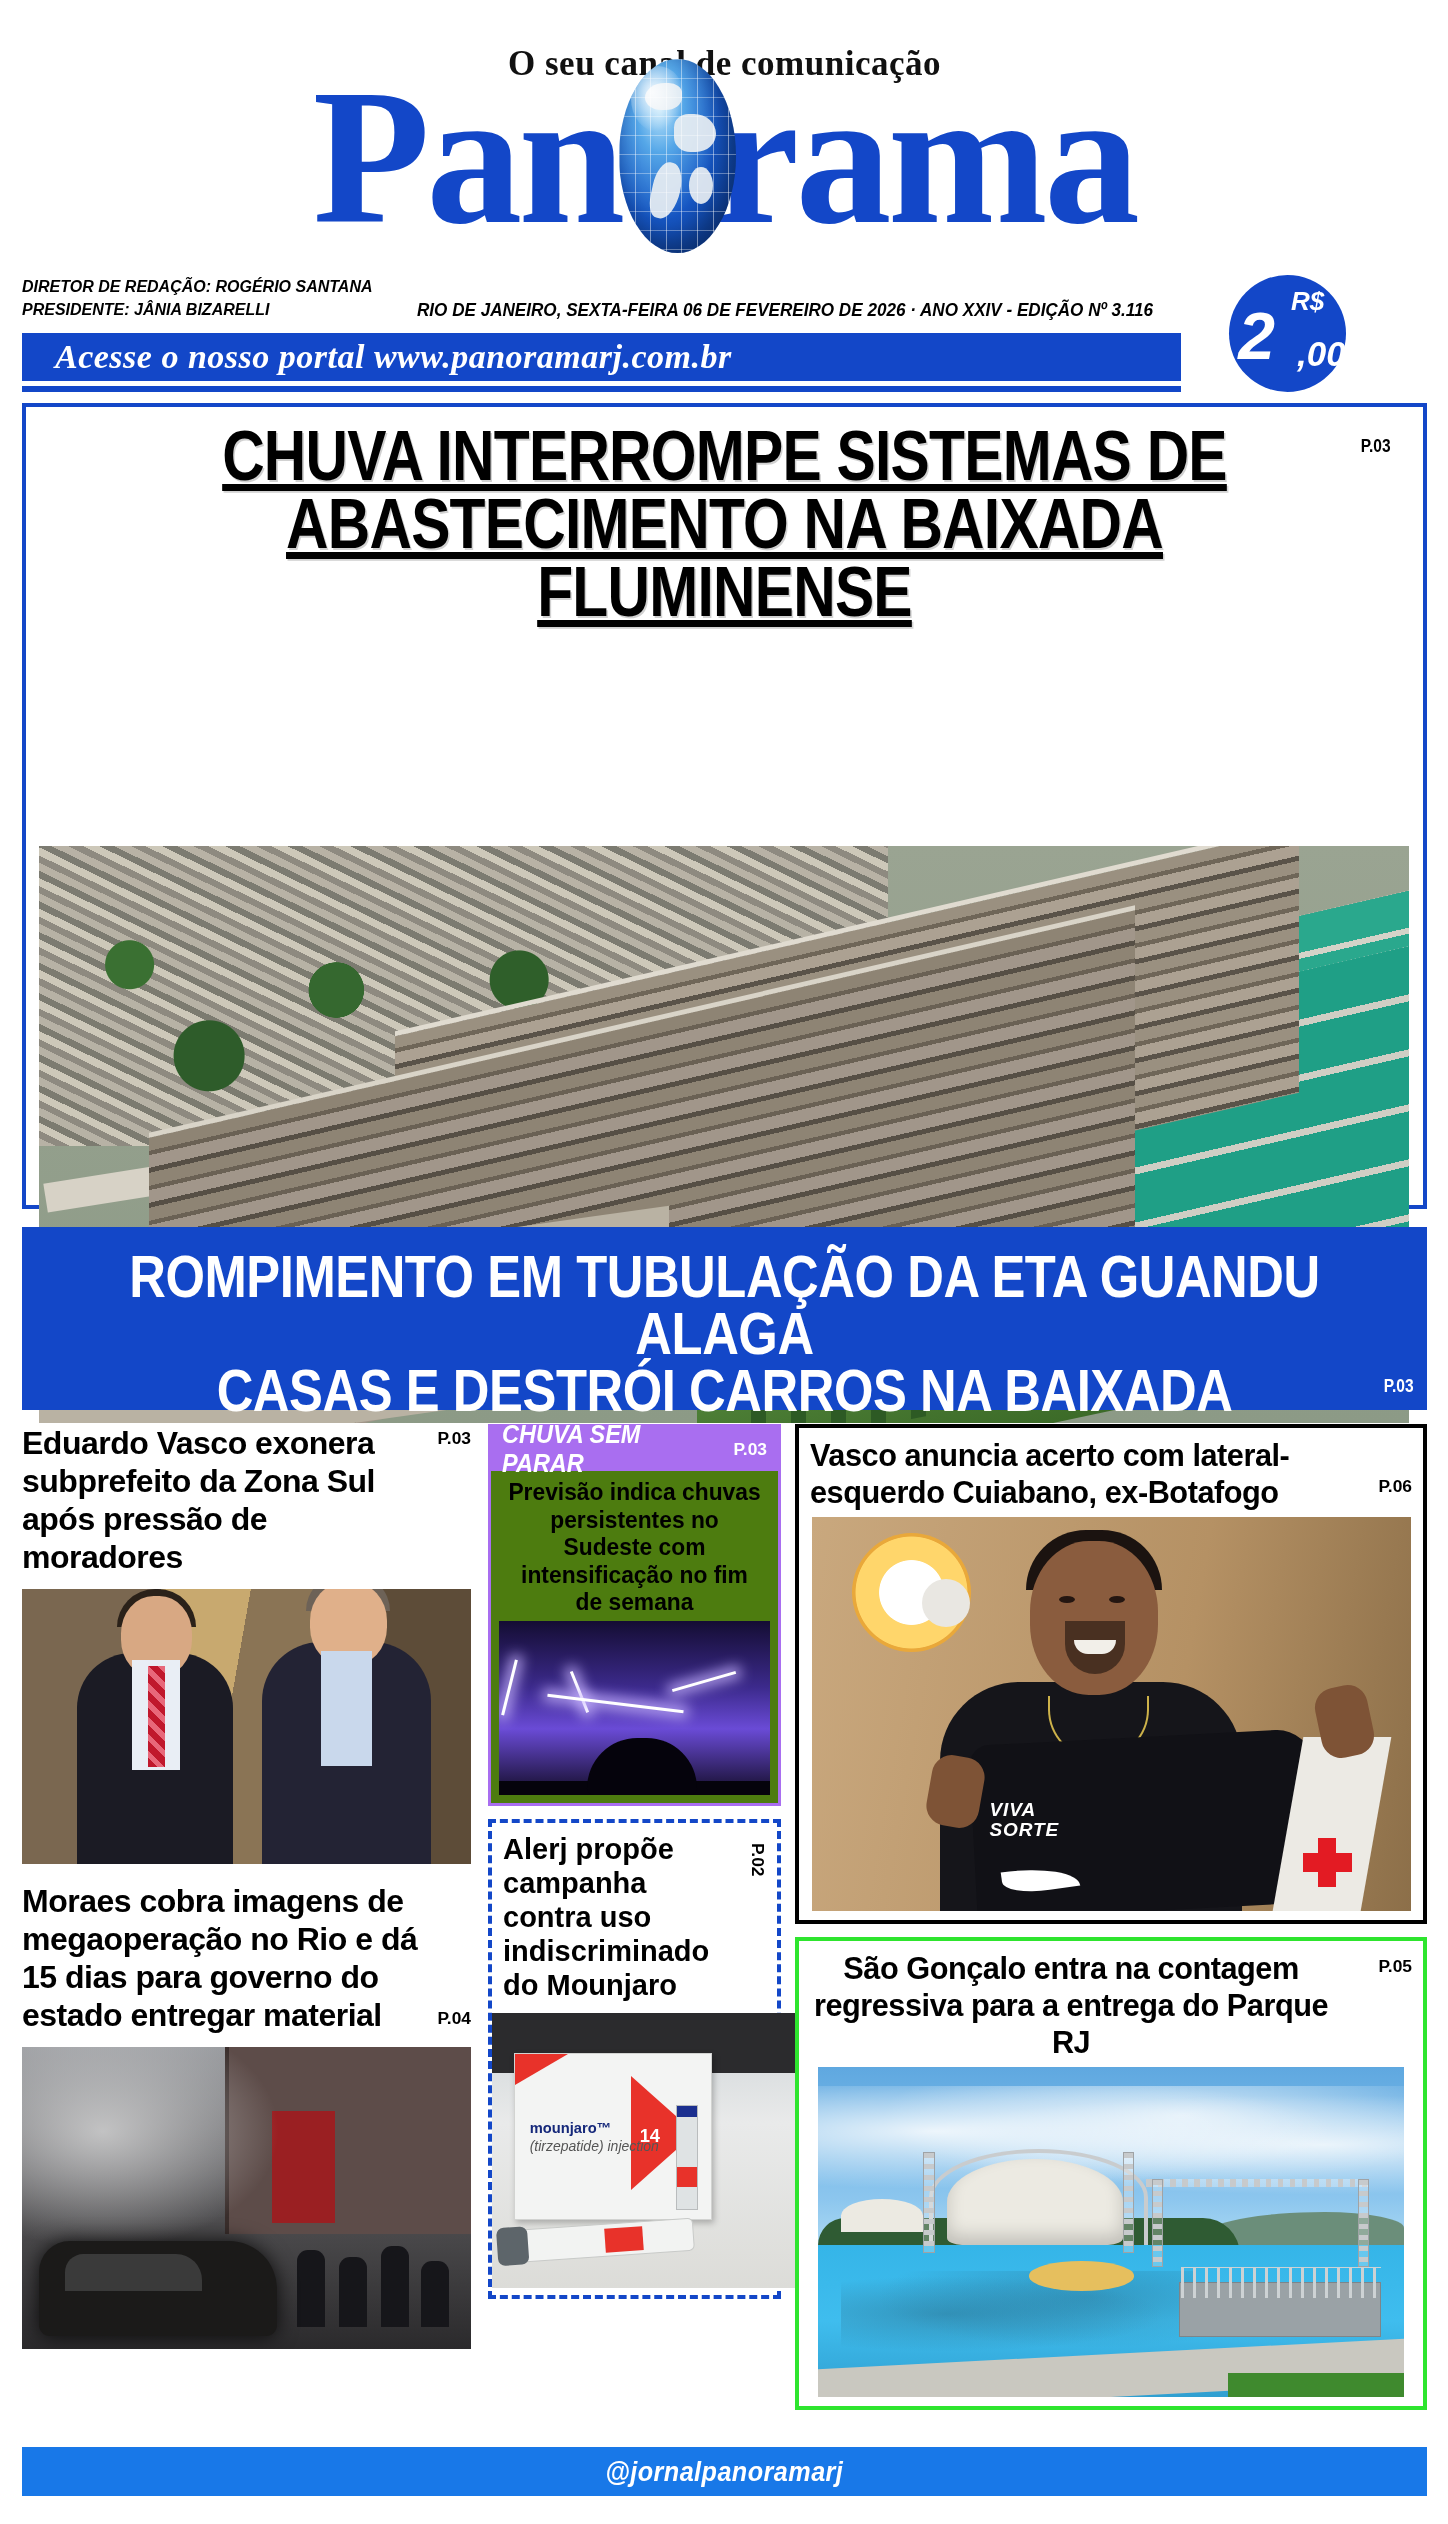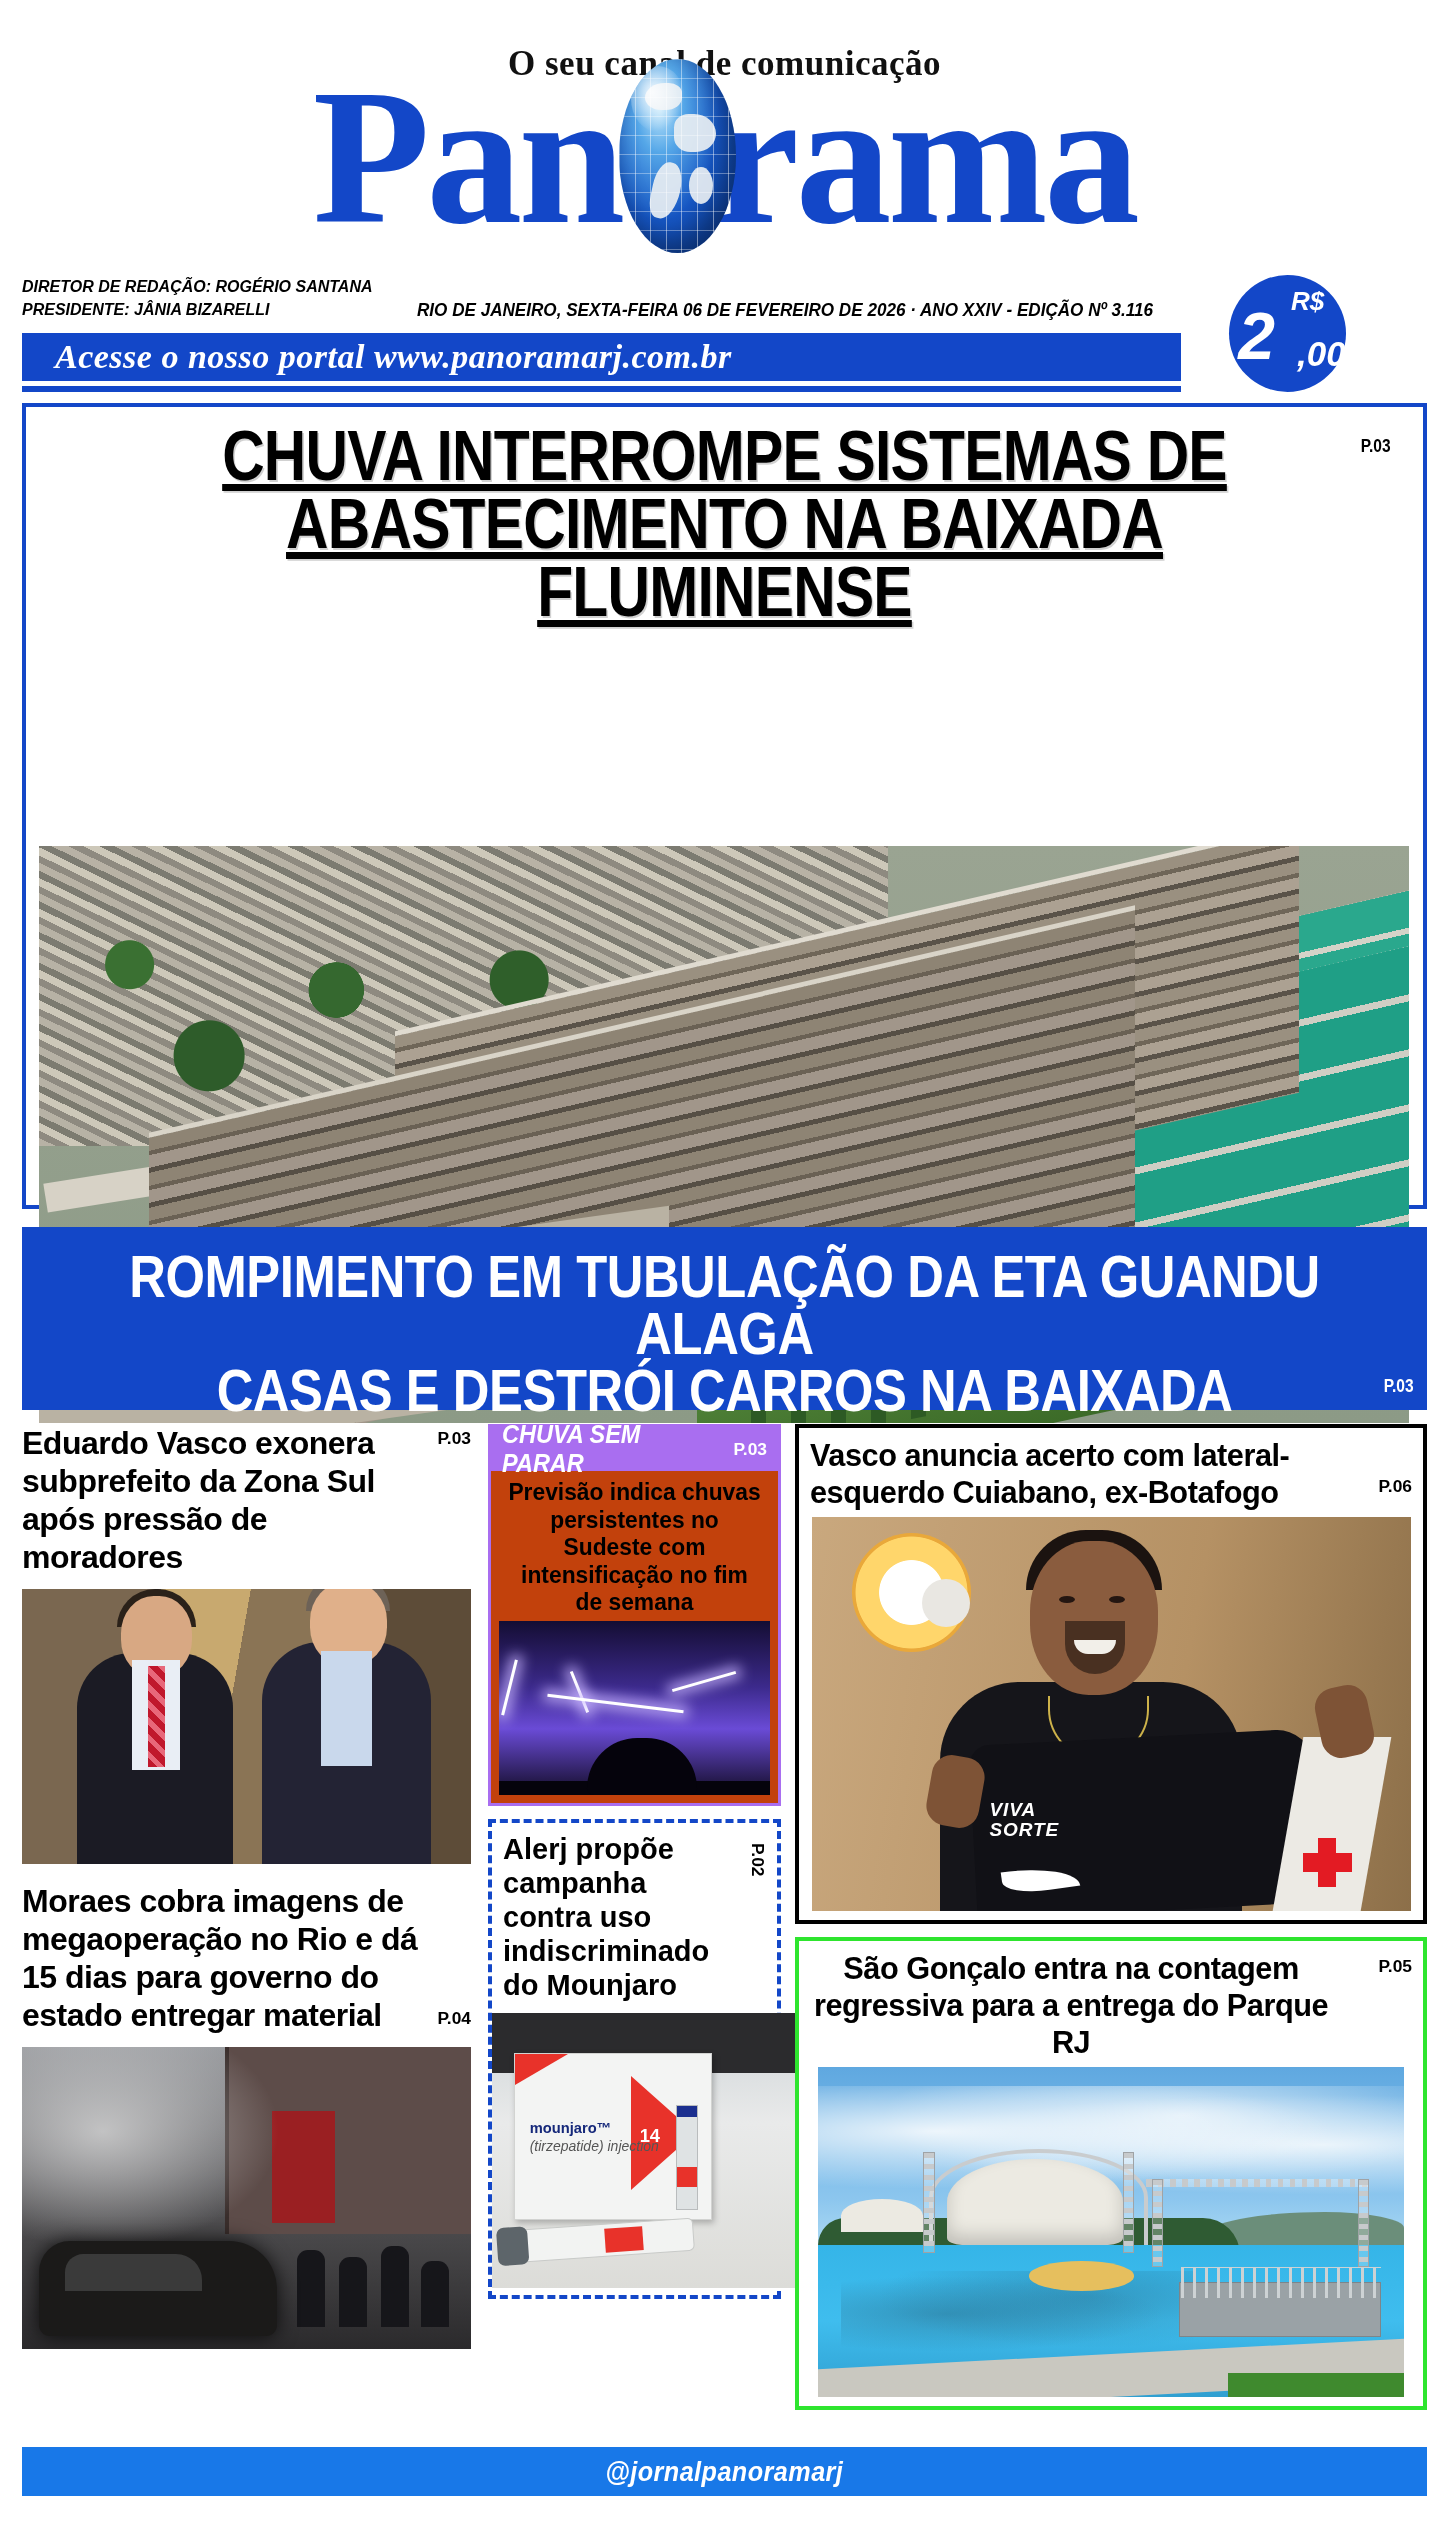--- a/index.html
+++ b/index.html
@@ -135,21 +135,21 @@
   .ph-riot .bldg .door{position:absolute;left:18%;top:34%;width:26%;height:60%;background:#9a1f22;}
   .ph-riot .car{position:absolute;left:16.5px;bottom:13px;width:238px;height:95px;background:#1b1a19;
     border-radius:31px 48px 11px 11px;box-shadow:0 0 20px rgba(0,0,0,.8);}
   .ph-riot .car:after{content:"";position:absolute;left:26px;top:13px;width:137px;height:37px;
     background:#3a3a3a;border-radius:18.3px 26px 0 0;}
   .ph-riot .fig{position:absolute;bottom:22px;width:27.5px;height:77px;background:#16161a;border-radius:11px 11px 0 0;}
   .ph-riot .f1{left:275px;} .ph-riot .f2{left:317px;height:70px;} .ph-riot .f3{left:359px;height:81px;}
   .ph-riot .f4{left:399px;height:66px;}
 
   
-  .wbox{border:3.7px solid #a96ef0;background:#c2410c;}
+  .wbox{border:3.7px solid #a96ef0;background:#4d7c0f;}
   .whead{background:#a96ef0;height:44px;display:flex;align-items:center;justify-content:space-between;padding:0 11px;}
   .whead .t{color:#fff;font-style:italic;font-weight:bold;font-size:25px;transform:scaleX(.94);transform-origin:left center;}
   .whead .p{color:#fff;font-weight:bold;font-size:17.4px;}
   .wtext{font-weight:bold;font-size:24px;line-height:27.5px;text-align:center;padding:7.3px 7.3px 5.5px 7.3px;
     transform:scaleX(.95);transform-origin:center;}
   .ph-storm{width:271px;height:174px;margin:0 auto 7.3px auto;position:relative;overflow:hidden;
     background:linear-gradient(#140d33,#3c2a8c 38%,#6a4bd6 62%,#120c26);}
   .ph-storm .bolt{position:absolute;background:#fff;box-shadow:0 0 13px 4.6px rgba(200,180,255,.85);}
   .ph-storm .b1{left:9.2px;top:38px;width:2.7px;height:57px;transform:rotate(14deg);}
   .ph-storm .b2{left:79px;top:49px;width:2.7px;height:44px;transform:rotate(-22deg);}

